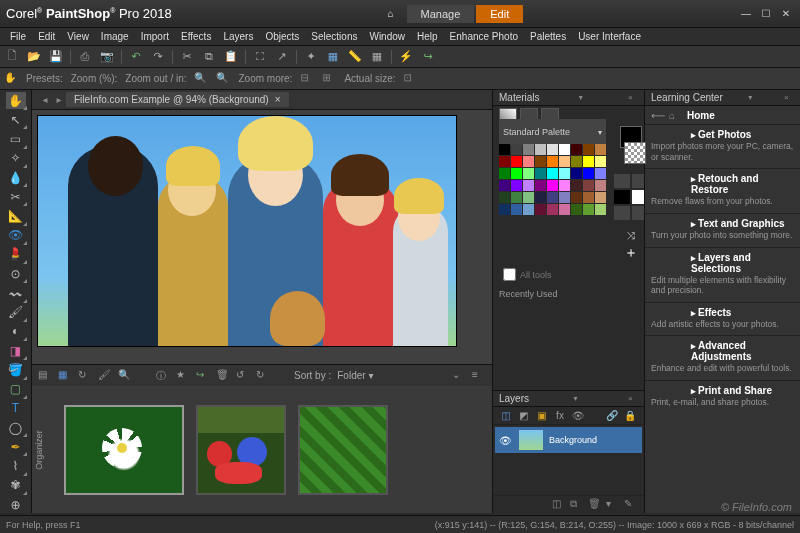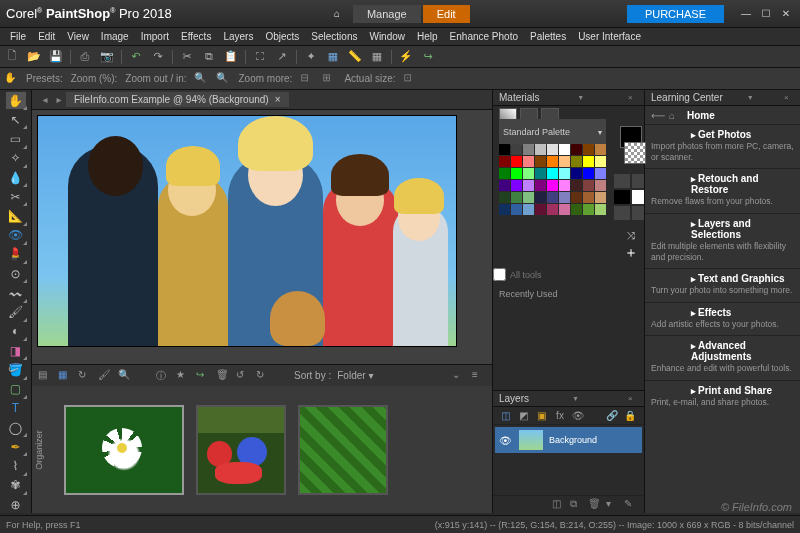--- a/index.html
+++ b/index.html
@@ -49,21 +49,21 @@
 .mat-ic .mb { width: 18px; height: 14px; background: #444; border: 1px solid #555; cursor: pointer; }
 .palrow { height: 16px; display: flex; align-items: center; padding: 0 6px; gap: 4px; }
 .paldrop { flex: 1; height: 26px; background: #444; font-size: 9px; padding: 12px 4px; cursor: pointer; display: flex; align-items: center; }
 .paldrop::after { content: "▾"; margin-left: auto; font-size: 8px; }
 .swatchgrid { display: grid; grid-template-columns: repeat(9, 11px); gap: 1px; padding: 4px 6px; }
 .sw { width: 11px; height: 11px; cursor: pointer; }
 .bigsw { width: 22px; height: 22px; position: relative; }
 .txrow { display: flex; gap: 2px; padding: 2px 6px; }
 .txrow .tx { width: 16px; height: 14px; background: #444; cursor: pointer; }
 .rutxt { padding: 4px 6px; font-size: 9px; color: #999; }
-.alltool { padding: 4px 0; font-size: 9px; color: #777; display: flex; align-items: center; gap: 4px; }
+.alltool { padding: 4px 10px; font-size: 9px; color: #777; display: flex; align-items: center; gap: 4px; }
 .layerspane { border-top: 1px solid #111; }
 .layerop { display: flex; align-items: center; padding: 3px 6px; gap: 4px; }
 .layerop .drop { font-size: 9px; background: #444; padding: 1px 4px; width: 48px; cursor: pointer; }
 .layerop .opac { width: 40px; height: 12px; background: repeating-conic-gradient(#999 0 25%, #ccc 0 50%) 0 0/6px 6px; font-size: 8px; text-align: center; line-height: 12px; color: #000; }
 .laytb { height: 18px; display: flex; gap: 4px; padding: 2px 6px; align-items: center; border-bottom: 1px solid #222; }
 .laytb .lb { width: 14px; height: 14px; color: #999; cursor: pointer; font-size: 10px; display: flex; align-items: center; justify-content: center; }
 .laytb .lb.lock { color: #d8a020; }
 .laylist { padding: 2px; }
 .layrow { height: 26px; background: #3a6ea5; display: flex; align-items: center; gap: 6px; padding: 2px 4px; cursor: pointer; }
 .layrow .eye { width: 14px; color: #fff; }
@@ -87,21 +87,20 @@
 
 <div class="titlebar">
   <span class="logo">
     <span>Corel</span><sup style="font-size:7px">®</sup> <b>PaintShop</b><sup style="font-size:7px">®</sup> <span>Pro 2018</span>
   </span>
   <span class="spacer"></span>
   <span class="home-ic">⌂</span>
   <span class="tab manage">Manage</span>
   <span class="tab edit">Edit</span>
   <span class="spacer"></span>
-  <span class="purchase">PURCHASE</span>
   <span class="winbtn">—</span>
   <span class="winbtn">☐</span>
   <span class="winbtn">✕</span>
 </div>
 
 <div class="menubar" id="menubar">
     <span class="mi">File</span>
     <span class="mi">Edit</span>
     <span class="mi">View</span>
     <span class="mi">Image</span>
@@ -398,33 +397,33 @@
         <span class="pbtn">×</span>
       </div>
       <div class="lc-home">
         <span class="ic">⟵</span>
         <span class="ic">⌂</span>
         <span class="txt">Home</span>
       </div>
       <div id="lc-sections">
           <div class="lc-sec">
             <div class="t">Get Photos</div>
-            <div class="d">Import photos from more PC, camera, or scanner.</div>
+            <div class="d">Import photos more your PC, camera, or scanner.</div>
           </div>
           <div class="lc-sec">
             <div class="t">Retouch and Restore</div>
             <div class="d">Remove flaws from your photos.</div>
           </div>
           <div class="lc-sec">
+            <div class="t">Text and Graphics</div>
+            <div class="d">Turn your photo into something more.</div>
+          </div>
+          <div class="lc-sec">
             <div class="t">Layers and Selections</div>
             <div class="d">Edit multiple elements with flexibility and precision.</div>
-          </div>
-          <div class="lc-sec">
-            <div class="t">Text and Graphics</div>
-            <div class="d">Turn your photo into something more.</div>
           </div>
           <div class="lc-sec">
             <div class="t">Effects</div>
             <div class="d">Add artistic effects to your photos.</div>
           </div>
           <div class="lc-sec">
             <div class="t">Advanced Adjustments</div>
             <div class="d">Enhance and edit with powerful tools.</div>
           </div>
           <div class="lc-sec">

